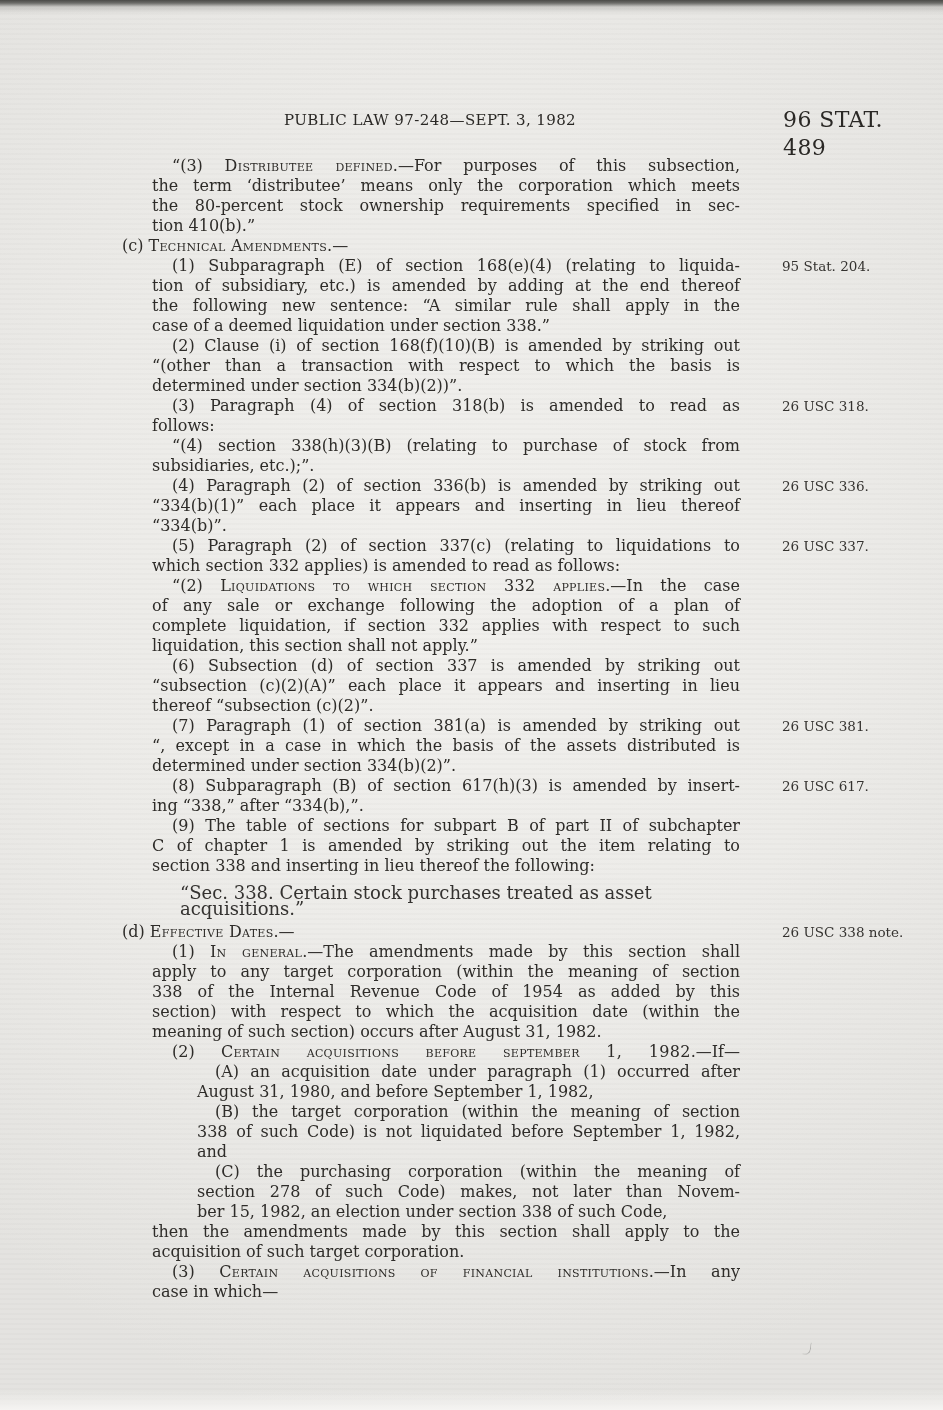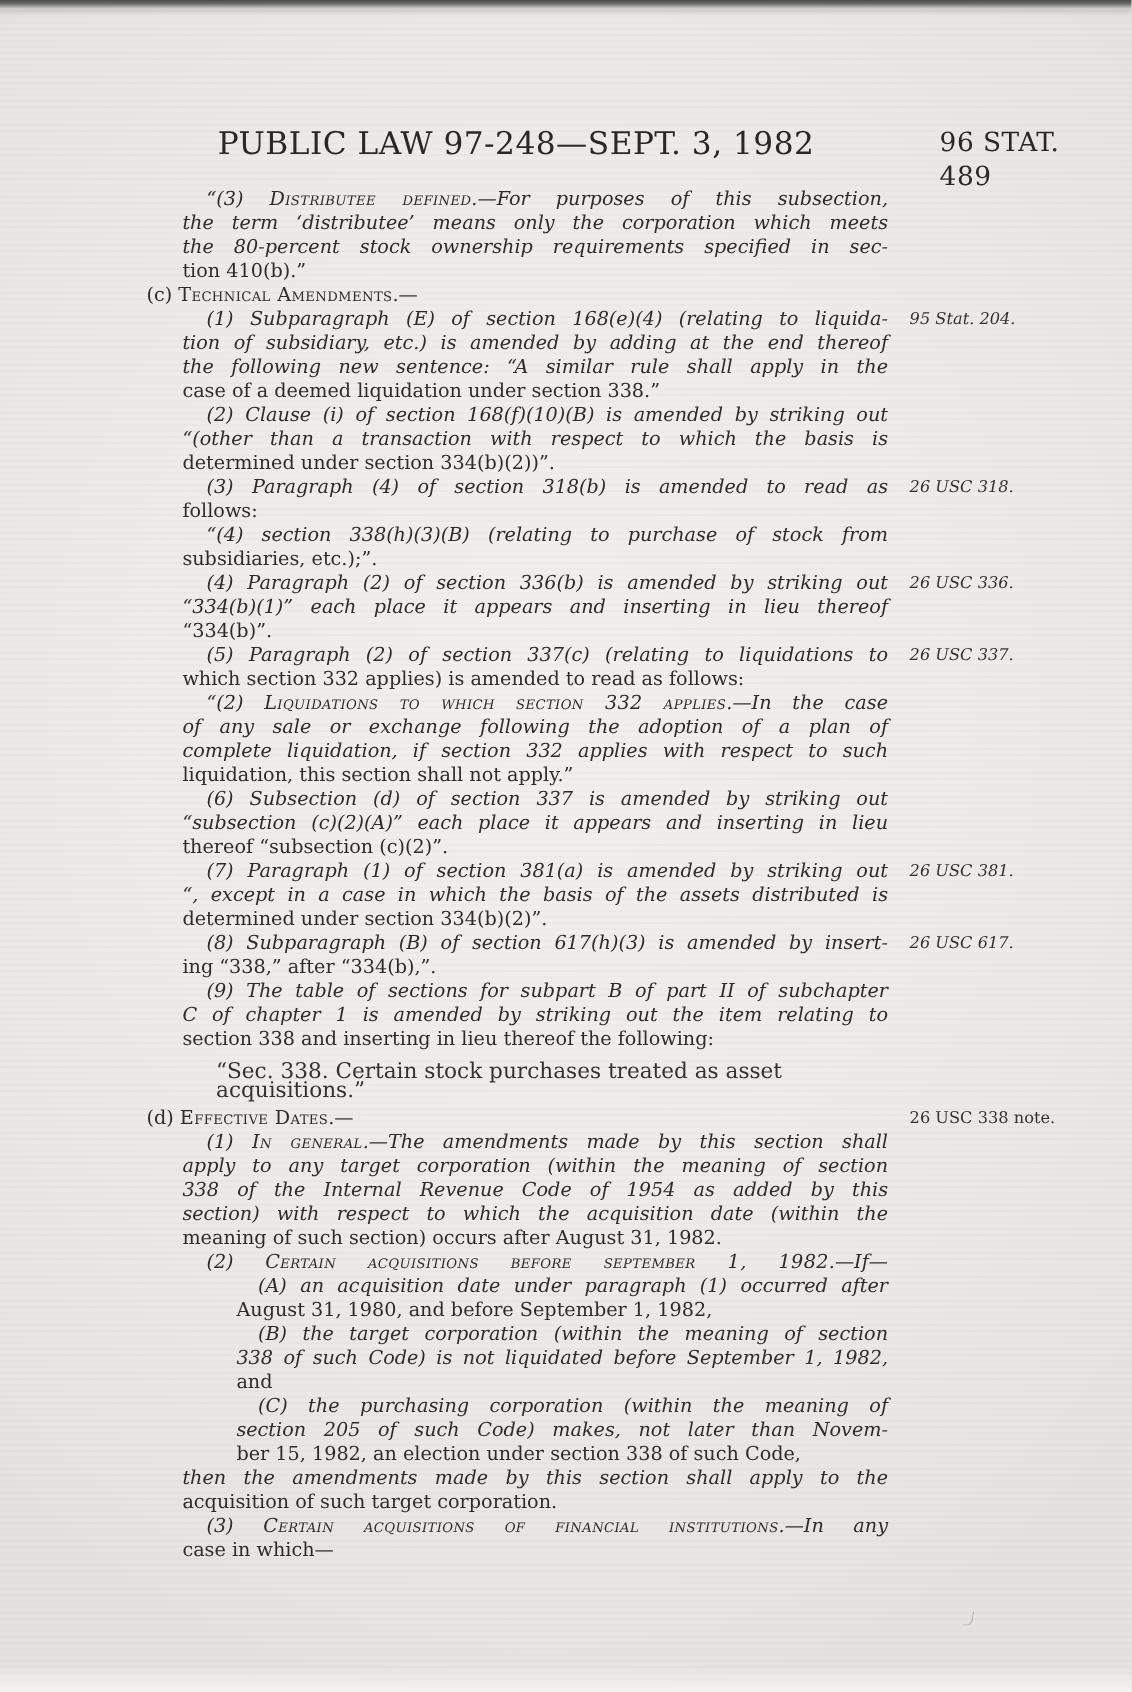--- a/index.html
+++ b/index.html
@@ -21,56 +21,56 @@
     position: absolute; top: 0; left: 0; right: 0; height: 14px;
     background: linear-gradient(180deg, #4a4a47 0, #6b6b68 3px, rgba(120,120,117,0.25) 7px, rgba(120,120,117,0) 14px);
   }
   .scan-fade-bottom {
     position: absolute; left: 0; right: 0; bottom: 0; height: 20px;
     background: linear-gradient(0deg, #f5f4f2 0, rgba(245,244,242,0) 100%);
   }
   .hdr-title {
     position: absolute; top: 106px; left: 150px; width: 560px;
     text-align: center;
-    font-size: 26px; letter-spacing: 0.4px; line-height: 28px;
+    font-size: 15px; letter-spacing: 0.4px; line-height: 28px;
     color: #2a2825;
   }
   .hdr-stat {
     position: absolute; top: 106px; left: 783px; width: 150px;
     text-align: left;
     font-size: 22px; letter-spacing: 0.4px; line-height: 28px;
     color: #2a2825;
   }
   .text-block {
     position: absolute; left: 122px; top: 156px; width: 780px;
   }
   .line {
     position: relative;
     width: 618px;
     box-sizing: border-box;
     font-size: 16px; line-height: 20px;
     text-align: left;
     color: #2e2c29;
     white-space: normal;
   }
-  .line.j { text-align: justify; text-align-last: justify; font-style: italic; }
+  .line.j { text-align: justify; text-align-last: justify; }
   .sub { padding-left: 0; }
   .run { padding-left: 30px; }
   .par { padding-left: 50px; }
   .spf { padding-left: 93px; }
   .spr { padding-left: 75px; }
   .sec {
     padding-left: 58px;
     font-size: 18px; line-height: 16px;
     margin: 9px 0 5px 0;
     color: #343230;
   }
   .sc { font-variant: small-caps; letter-spacing: 0.3px; }
   .note {
-    position: absolute; left: 636px; top: 2px; width: 150px;
+    position: absolute; left: 660px; top: 2px; width: 150px;
     font-size: 13.5px; line-height: 16px;
     text-align: center; white-space: nowrap;
     text-align-last: left;
     color: #34322f;
   }
   .stray-mark {
     position: absolute; left: 803px; top: 1342px;
     width: 7px; height: 12px;
     border-right: 1px solid rgba(80,80,78,0.55);
     border-bottom: 1px solid rgba(80,80,78,0.35);
@@ -132,21 +132,21 @@
       <div class="line run j"><span>338 of the Internal Revenue Code of 1954 as added by this</span></div>
       <div class="line run j"><span>section) with respect to which the acquisition date (within the</span></div>
       <div class="line run"><span>meaning of such section) occurs after August 31, 1982.</span></div>
       <div class="line par j"><span>(2) </span><span class="sc">Certain acquisitions before september 1, 1982</span><span>.—If—</span></div>
       <div class="line spf j"><span>(A) an acquisition date under paragraph (1) occurred after</span></div>
       <div class="line spr"><span>August 31, 1980, and before September 1, 1982,</span></div>
       <div class="line spf j"><span>(B) the target corporation (within the meaning of section</span></div>
       <div class="line spr j"><span>338 of such Code) is not liquidated before September 1, 1982,</span></div>
       <div class="line spr"><span>and</span></div>
       <div class="line spf j"><span>(C) the purchasing corporation (within the meaning of</span></div>
-      <div class="line spr j"><span>section 205 of such Code) makes, not later than Novem-</span></div>
+      <div class="line spr j"><span>section 278 of such Code) makes, not later than Novem-</span></div>
       <div class="line spr"><span>ber 15, 1982, an election under section 338 of such Code,</span></div>
       <div class="line run j"><span>then the amendments made by this section shall apply to the</span></div>
       <div class="line run"><span>acquisition of such target corporation.</span></div>
       <div class="line par j"><span>(3) </span><span class="sc">Certain acquisitions of financial institutions</span><span>.—In any</span></div>
       <div class="line run"><span>case in which—</span></div>
     </div>
 
   <div class="stray-mark"></div>
   <div class="scan-fade-bottom"></div>
 </div>

